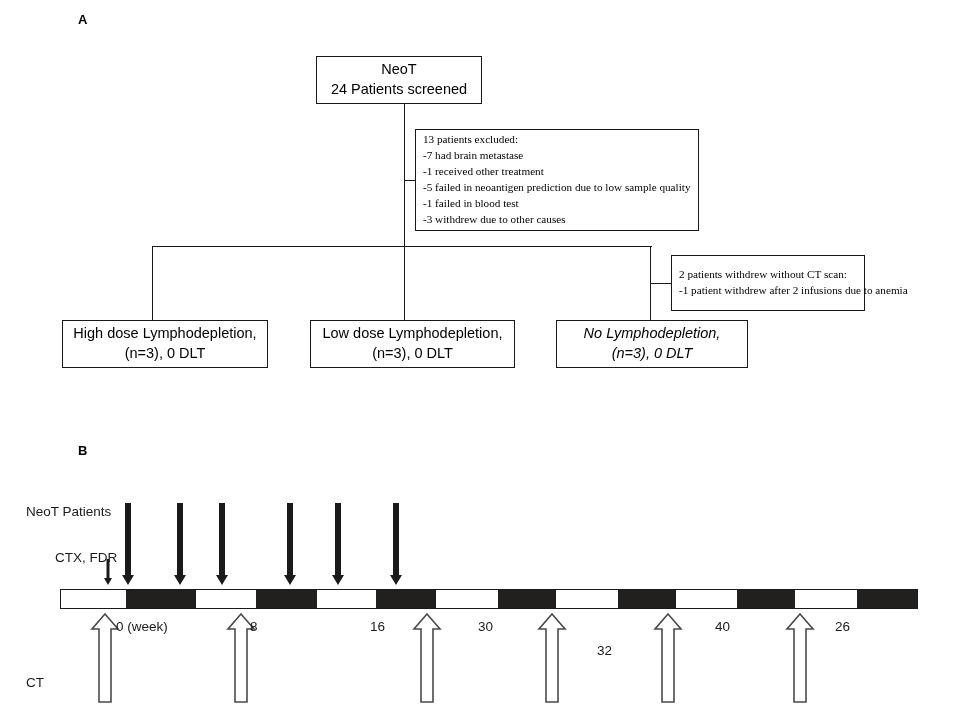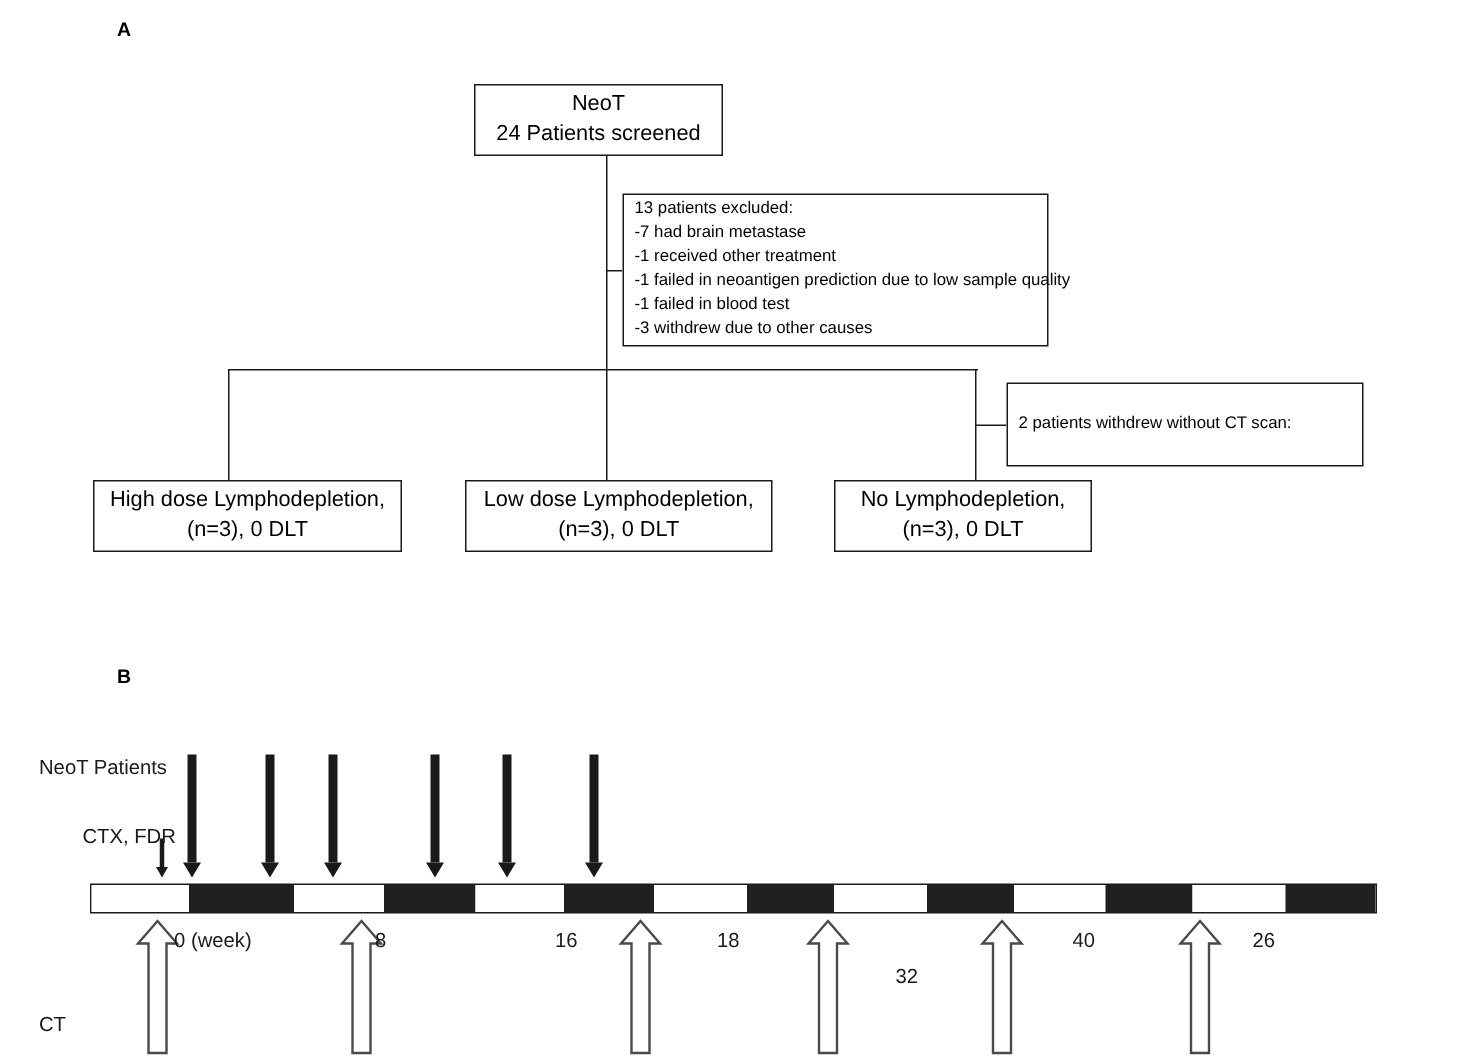--- a/index.html
+++ b/index.html
@@ -37,20 +37,21 @@
     line-height: 1.35;
     color: #000;
   }
   .fc-box.left-align {
     align-items: flex-start;
     text-align: left;
     justify-content: center;
     padding: 4px 7px;
     font-size: 11.2px;
     line-height: 1.42;
+    font-family: Liberation Serif, serif;
   }
   .fc-box .ln { display: block; white-space: nowrap; }
   
   .ln-v, .ln-h {
     position: absolute;
     background: #1a1a1a;
   }
   .ln-v { width: 1.4px; }
   .ln-h { height: 1.4px; }
 
@@ -125,46 +126,47 @@
 </div>
 
 <div class="ln-v" style="left:404px; top:104px; height:142px;"></div>
 
 <div class="ln-h" style="left:404px; top:180px; width:11px;"></div>
 
 <div class="fc-box left-align" id="excluded-box" style="left:415px; top:129px; width:284px; height:102px;">
   <span class="ln">13 patients excluded:</span>
   <span class="ln">-7 had brain metastase</span>
   <span class="ln">-1 received other treatment</span>
-  <span class="ln">-1 failed in neoantigen prediction due to low sample quality</span>
+  <span class="ln">-5 failed in neoantigen prediction due to low sample quality</span>
   <span class="ln">-1 failed in blood test</span>
   <span class="ln">-3 withdrew due to other causes</span>
 </div>
 
 <div class="ln-h" style="left:152px; top:246px; width:500px;"></div>
 
 <div class="ln-v" style="left:152px; top:246px; height:74px;"></div>
 <div class="ln-v" style="left:404px; top:246px; height:74px;"></div>
 <div class="ln-v" style="left:650px; top:246px; height:74px;"></div>
 
 <div class="ln-h" style="left:650px; top:283px; width:21px;"></div>
 
-<div class="fc-box left-align" id="withdrew-box" style="left:671px; top:255px; width:238px; height:56px;">
+<div class="fc-box left-align" id="withdrew-box" style="left:671px; top:255px; width:194px; height:56px;">
   <span class="ln">2 patients withdrew without CT scan:</span>
+  <span class="ln"> -1 patient withdrew after 2 infusions due to anemia</span>
 </div>
 
 <div class="fc-box" style="left:62px; top:320px; width:206px; height:48px;text-align:center;">
   <span class="ln">High dose Lymphodepletion,</span>
   <span class="ln">(n=3), 0 DLT</span>
 </div>
 <div class="fc-box" style="left:310px; top:320px; width:205px; height:48px;">
   <span class="ln">Low dose Lymphodepletion,</span>
   <span class="ln">(n=3), 0 DLT</span>
 </div>
-<div class="fc-box" style="left:556px; top:320px; width:172px; height:48px;">
+<div class="fc-box" style="left:556px; top:320px; width:192px; height:48px;font-style:italic;">
   <span class="ln">No Lymphodepletion,</span>
   <span class="ln">(n=3), 0 DLT</span>
 </div>
 
 <div class="panel-label" style="left:78px; top:444px;">B</div>
 
 <div class="side-label" style="left:26px; top:505px;">NeoT Patients</div>
 <div class="side-label" style="left:55px; top:551px;">CTX, FDR</div>
 <div class="side-label" style="left:26px; top:676px;">CT</div>
 
@@ -248,17 +250,17 @@
     <div class="arrow-up" style="left: 785px; top: 612px; width: 30px; height: 92px;">
       <svg width="30" height="92" viewBox="0 0 30 92">
         <polygon points="15,2 28,17 21,17 21,90 9,90 9,17 2,17" fill="#ffffff" stroke="#4a4a4a" stroke-width="1.6" stroke-linejoin="miter"></polygon>
       </svg>
     </div>
   </div>
 <div id="tick-layer">
     <div class="tick-label" style="left: 116px; top: 620px;">0 (week)</div>
     <div class="tick-label" style="left: 250px; top: 620px;">8</div>
     <div class="tick-label" style="left: 370px; top: 620px;">16</div>
-    <div class="tick-label" style="left: 478px; top: 620px;">18</div>
+    <div class="tick-label" style="left: 478px; top: 620px;">30</div>
     <div class="tick-label" style="left: 597px; top: 644px;">32</div>
     <div class="tick-label" style="left: 715px; top: 620px;">40</div>
     <div class="tick-label" style="left: 835px; top: 620px;">26</div>
   </div>
 
 </body></html>

